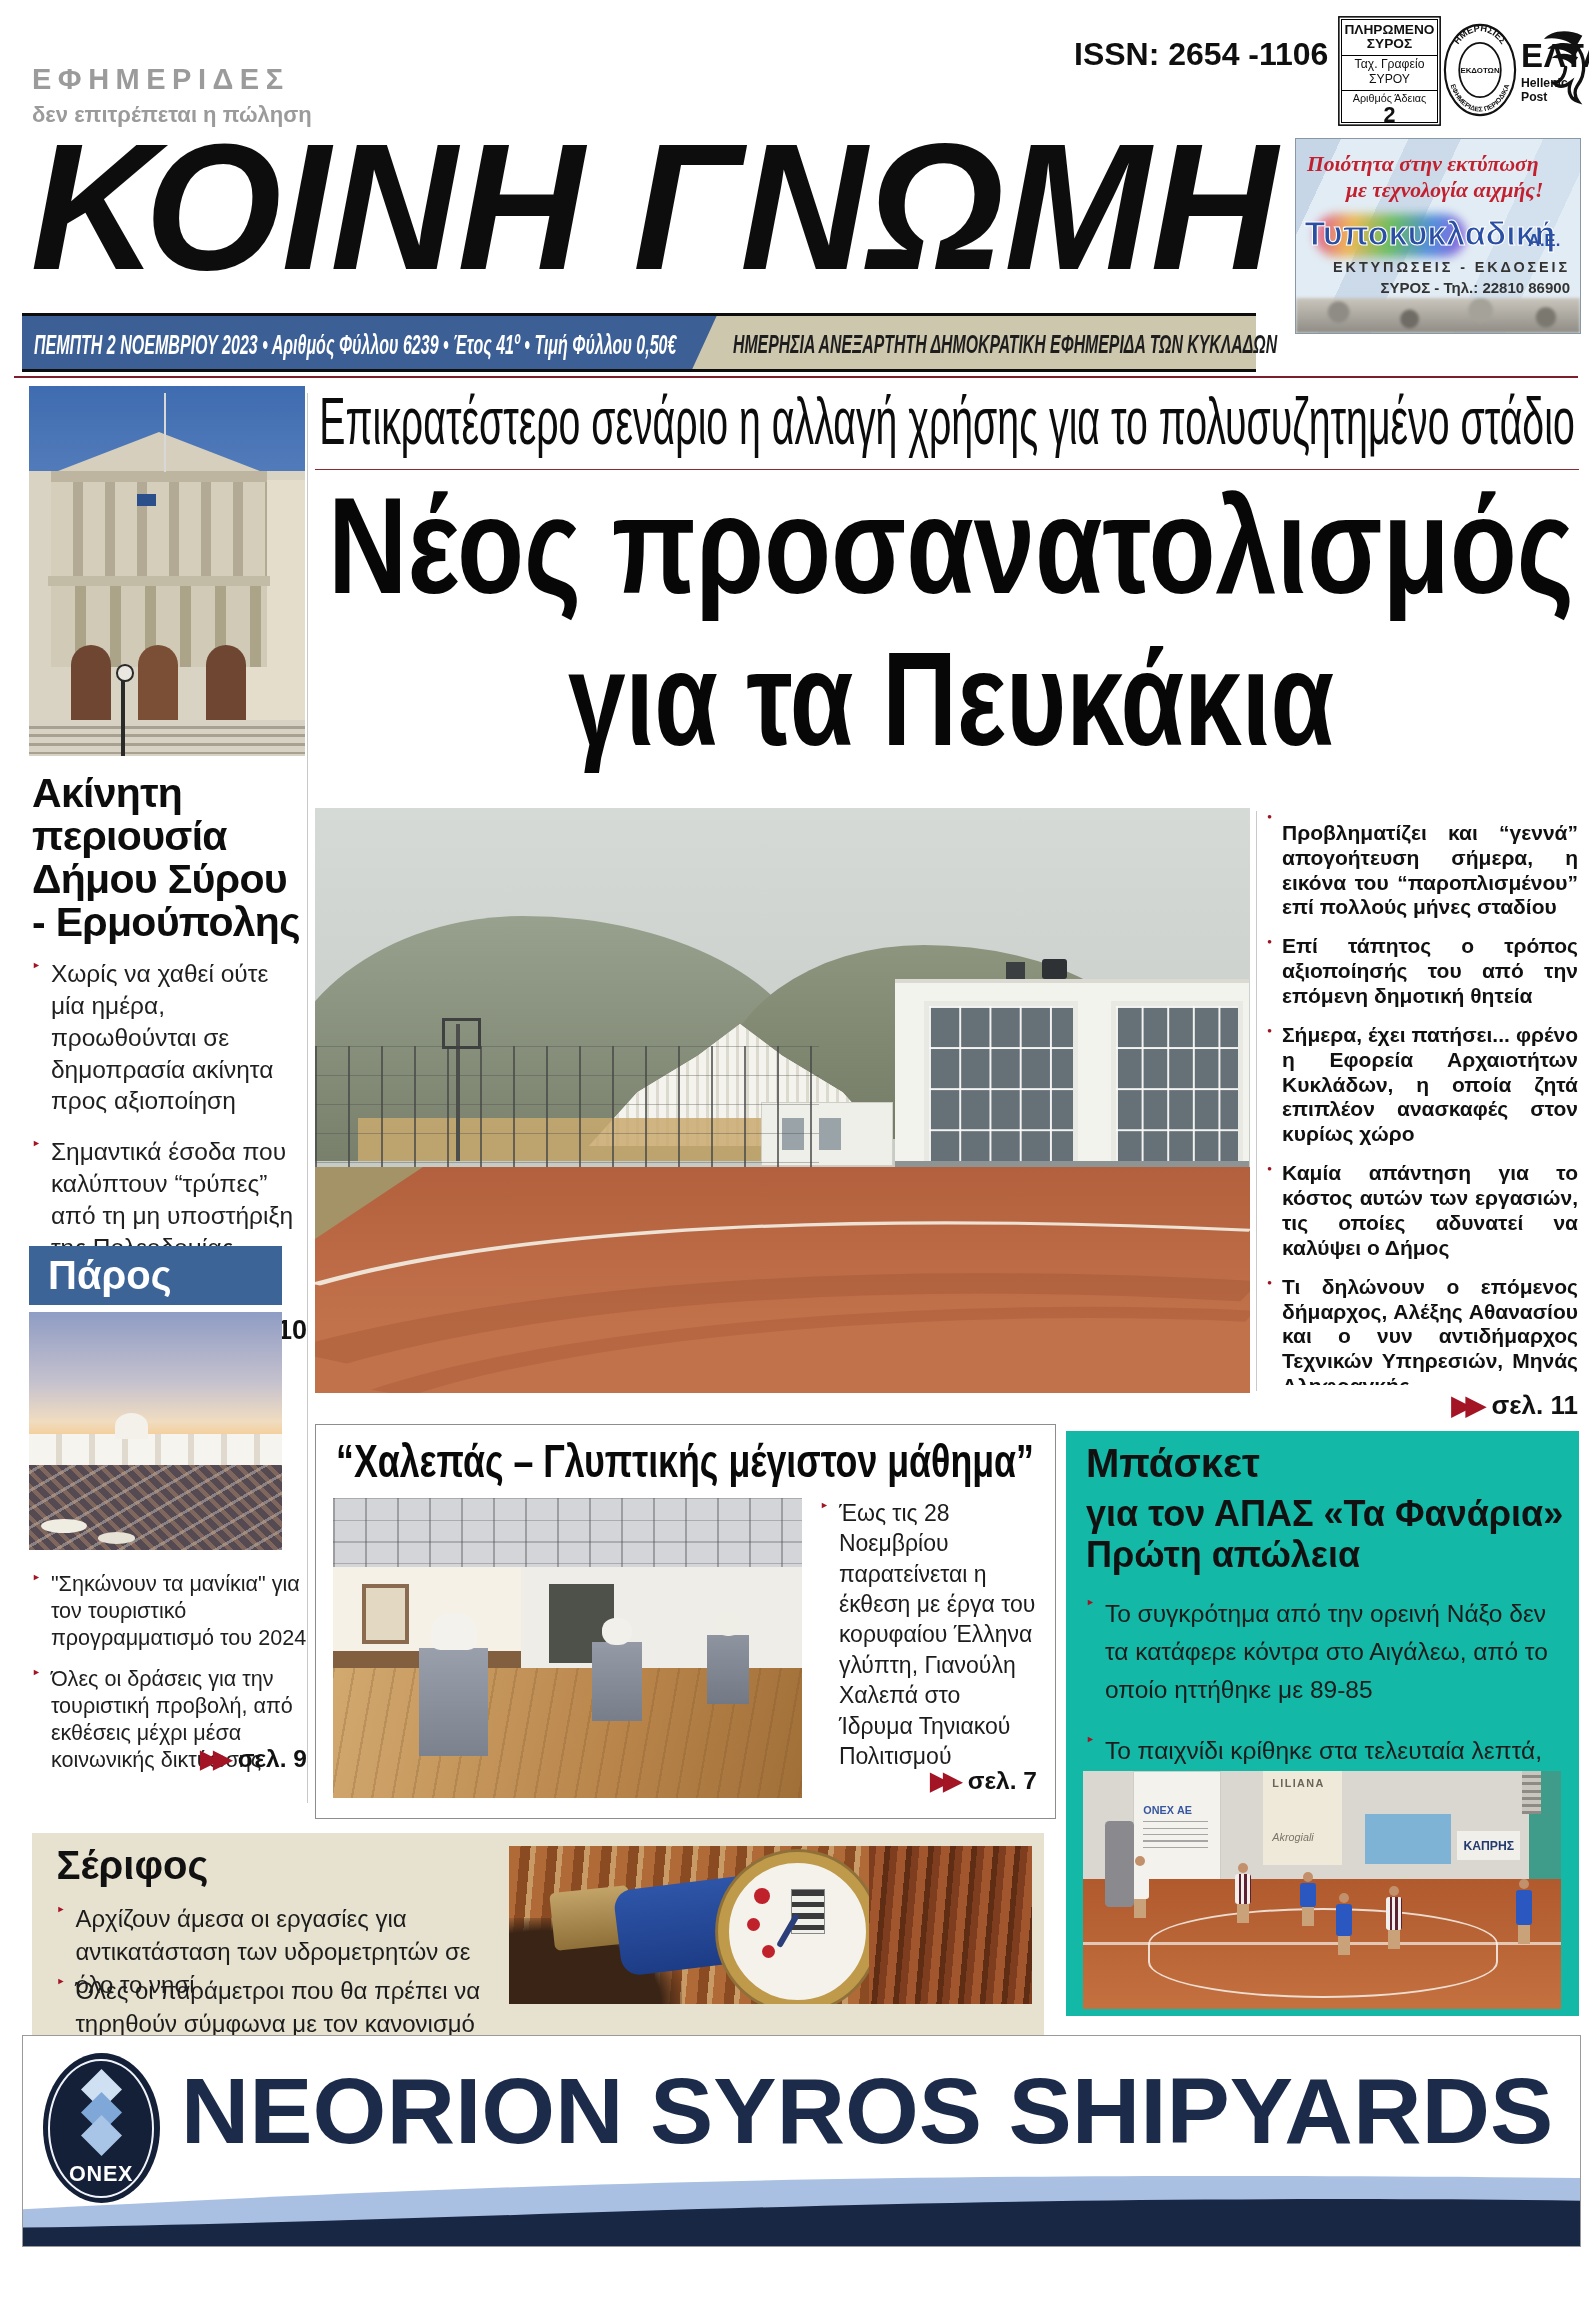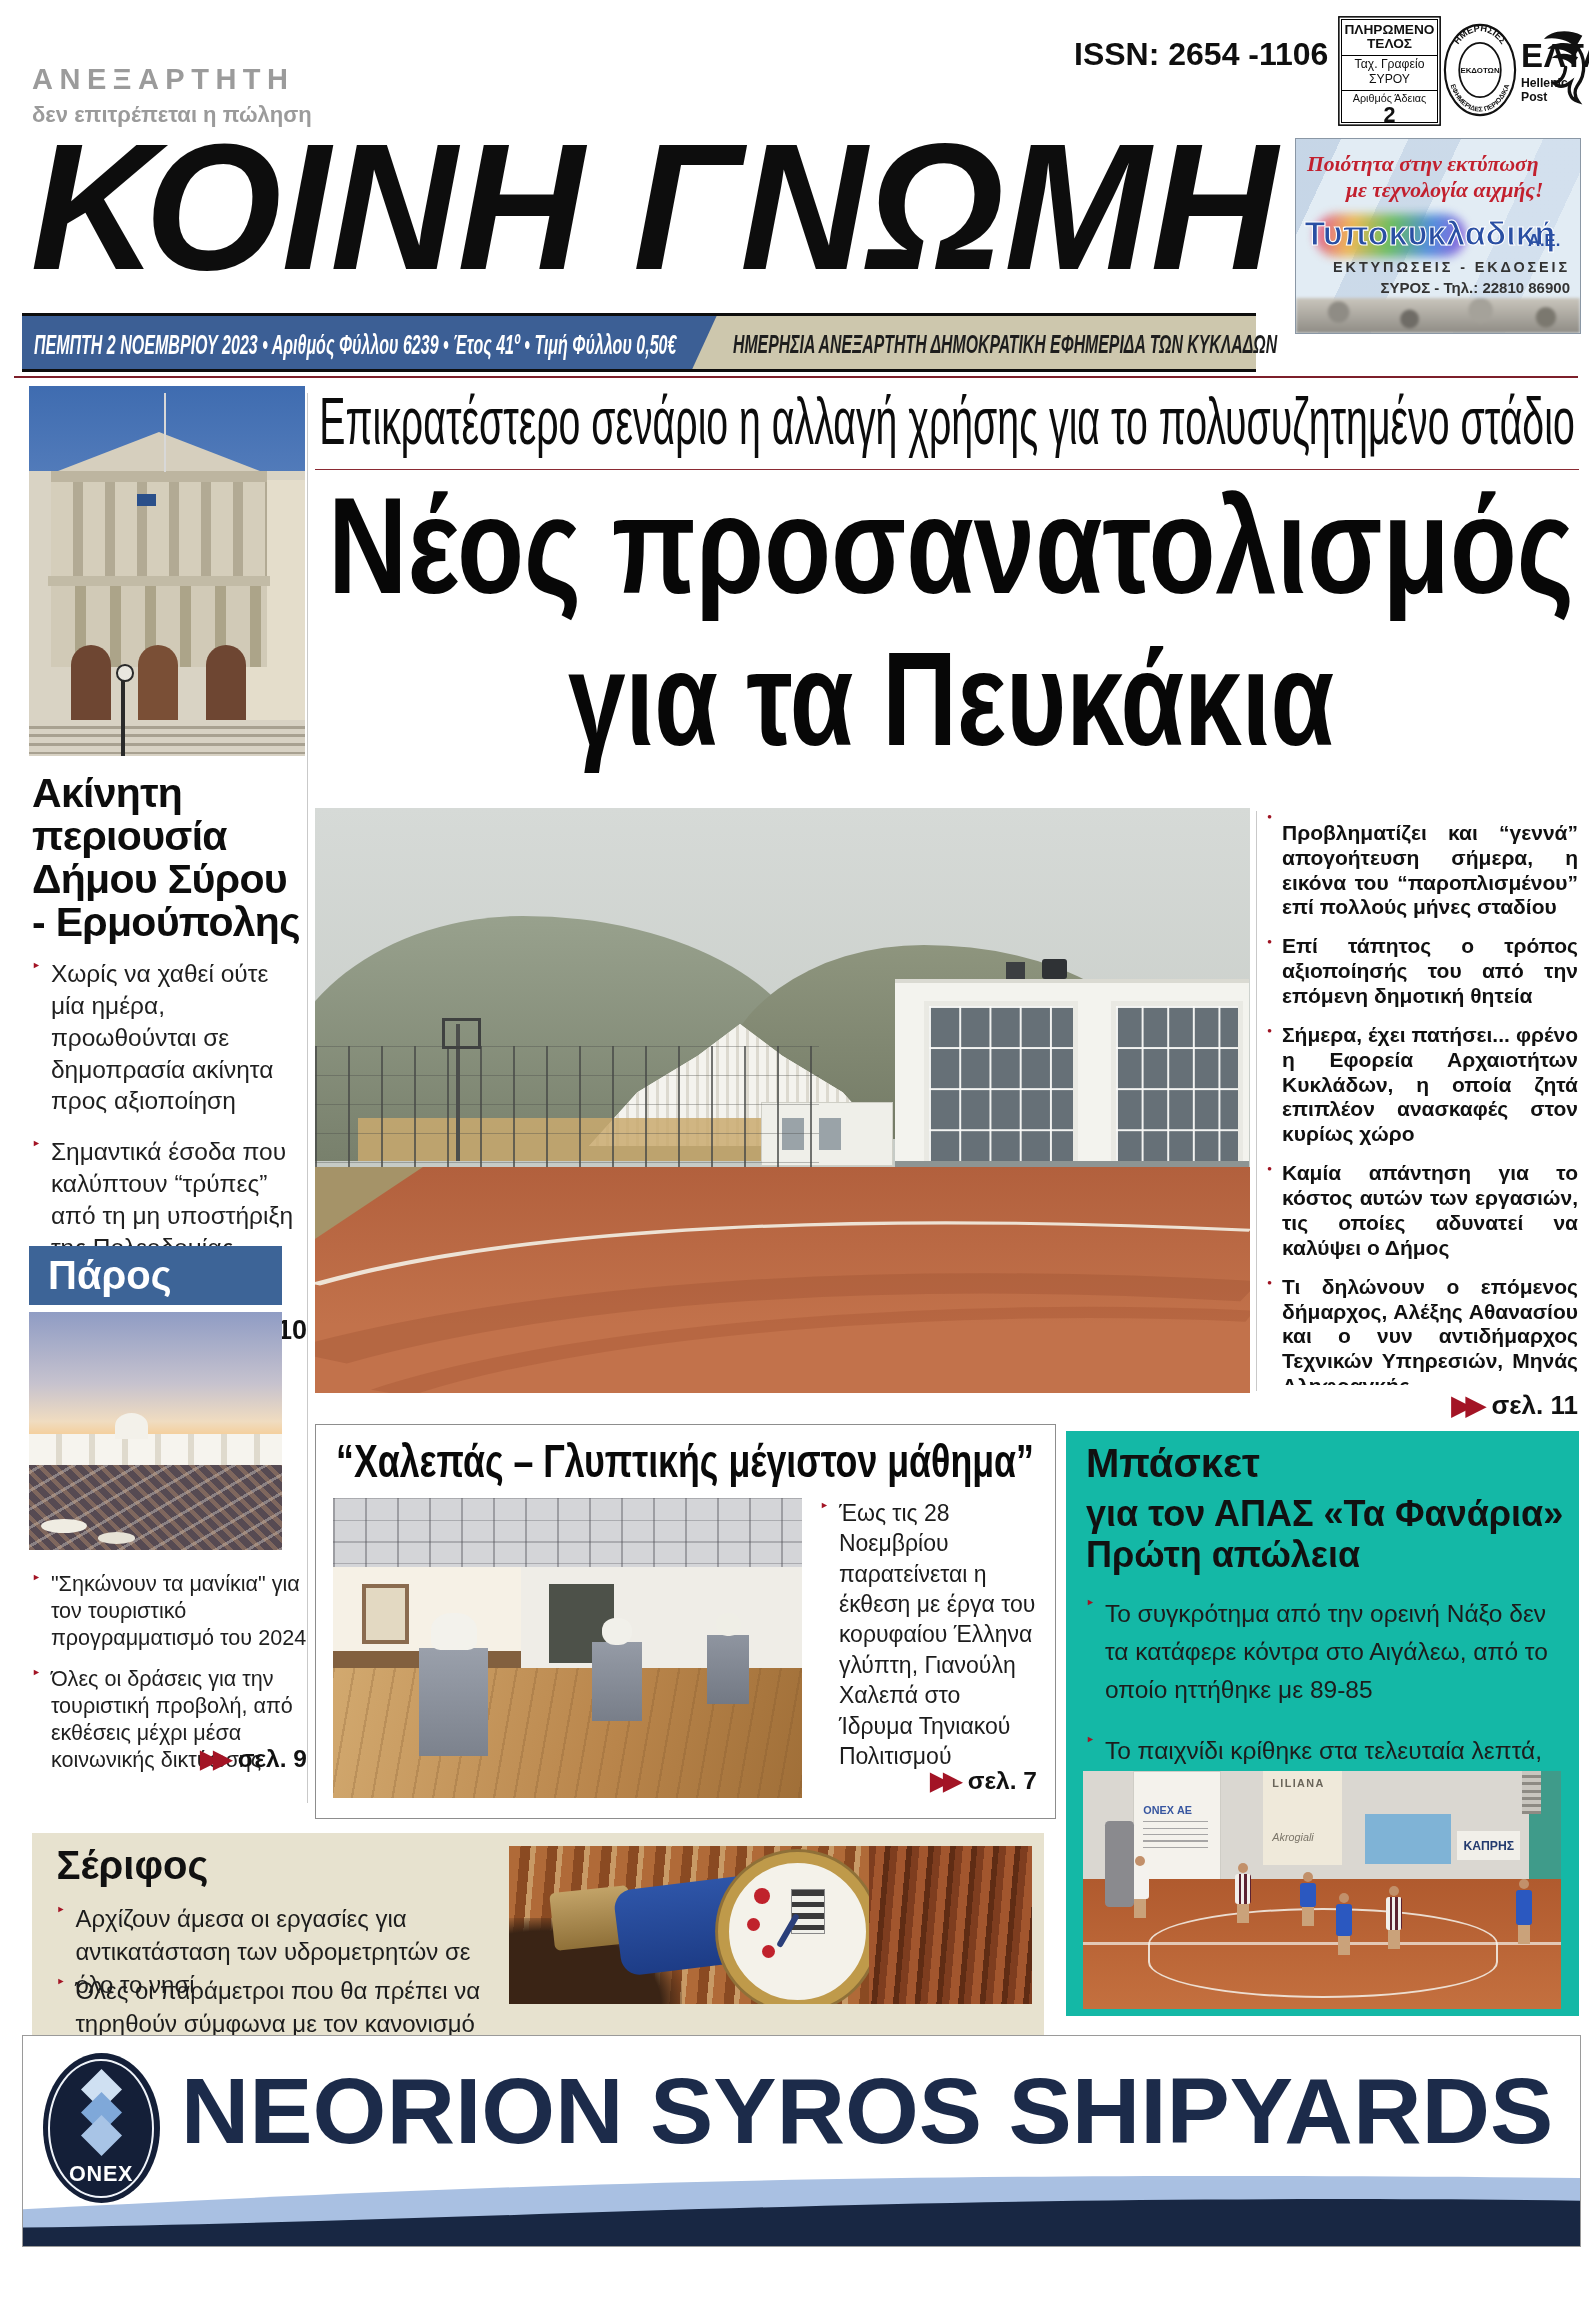--- a/index.html
+++ b/index.html
@@ -26,30 +26,30 @@
   .player .head{width:10px;height:10px;border-radius:50%;background:#c2906a;margin:0 auto;}
   .player .body{width:16px;height:24.5px;margin:0.7px auto 0;border-radius:2.9px;}
   .player .legs{width:11.5px;height:19px;margin:0 auto;background:#caa27a;}
 </style>
 </head>
 <body>
 
 <div class="page">
 
   <div class="abs" style="left:32px;top:63px;">
-    <div style="font-size:29px;font-weight:700;letter-spacing:6.5px;color:#9b9b9b;">ΑΝΕΞΑΡΤΗΤΗ</div>
+    <div style="font-size:29px;font-weight:700;letter-spacing:6.5px;color:#9b9b9b;">ΕΦΗΜΕΡΙΔΕΣ</div>
     <div style="font-size:22px;font-weight:700;color:#9b9b9b;margin-top:5.8px;">δεν επιτρέπεται η πώληση</div>
   </div>
 
   <div class="abs" style="left:1074px;top:36px;font-size:32px;font-weight:700;color:#0f0f0f;">ISSN: 2654 -1106</div>
 
   <div class="abs" style="left:1341px;top:19px;width:95px;height:102px;border:1.4px solid #000;box-shadow:0 0 0 1.4px #fff,0 0 0 2.9px #000;background:#fff;">
     <div style="text-align:center;font-weight:800;font-size:13.7px;line-height:1.05;padding-top:2.9px;">
       <span>ΠΛΗΡΩΜΕΝΟ</span><br>
-      <span>ΤΕΛΟΣ</span>
+      <span>ΣΥΡΟΣ</span>
     </div>
     <div class="stamp-row" style="font-size:12.2px;margin-top:2.9px;padding:1.4px 0;">
       <div>Ταχ. Γραφείο</div>
       <div style="padding:1.4px 0 2.2px;">ΣΥΡΟΥ</div>
     </div>
     <div class="stamp-row" style="font-size:10.8px;padding-top:1.4px;">
       <div>Αριθμός Άδειας</div>
       <div style="font-size:21.6px;font-weight:800;line-height:1;">2</div>
     </div>
   </div>

